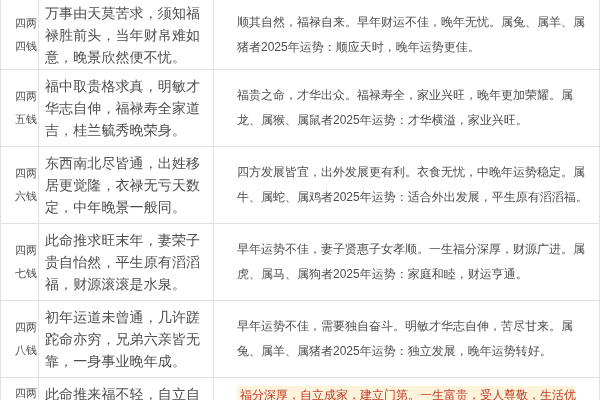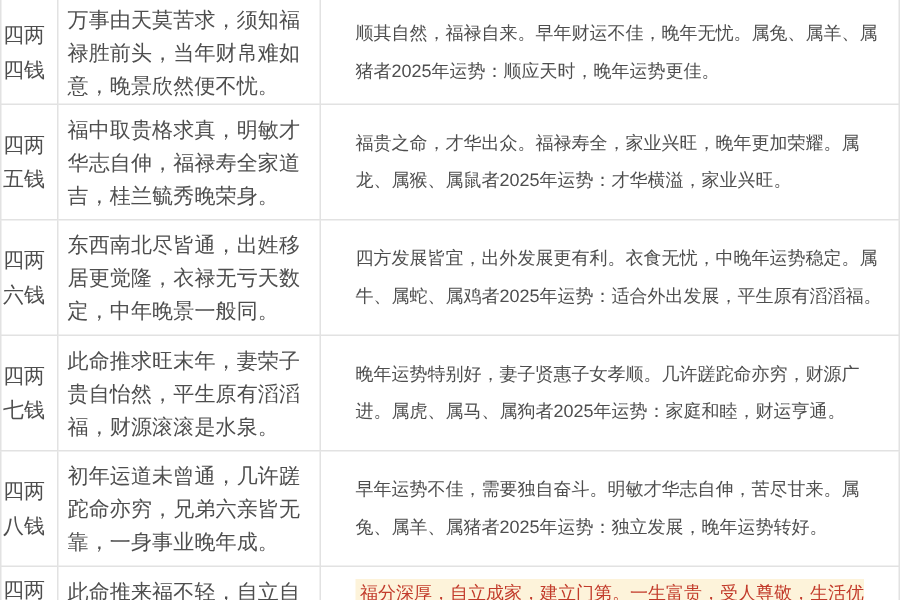--- a/index.html
+++ b/index.html
@@ -17,21 +17,21 @@
     vertical-align:middle;
     color:#4e4e4e;
     overflow:hidden;
   }
   
   tr:first-child td{border-top:none;}
   tr.r1 td{height:67px;}
   tr.r2 td,tr.r3 td,tr.r4 td,tr.r5 td{height:74px;}
   tr.r6 td{height:75px;vertical-align:top;padding-top:4px;}
   td.weight{
-    text-align:left;font-size:14px;
+    text-align:right;font-size:11px;
   }
   td.weight span{display:block;line-height:23px;}
   td.poem{
     font-size:14px;line-height:22px;
     padding-left:6px;padding-right:7px;
     letter-spacing:0.1px;
   }
   td.interp{
     font-size:12px;line-height:25px;
     padding-left:23px;padding-right:5px;
@@ -89,21 +89,21 @@
     </tr>
     <tr class="r4">
       <td class="weight">
         <span>四两</span>
         <span>七钱</span>
       </td>
       <td class="poem">
         <span>此命推求旺末年，妻荣子贵自怡然，平生原有滔滔福，财源滚滚是水泉。</span>
       </td>
       <td class="interp">
-        <span>晚年运势特别好，妻子贤惠子女孝顺。几许蹉跎命亦穷，财源广进。属虎、属马、属狗者2025年运势：家庭和睦，财运亨通。</span>
+        <span>早年运势不佳，妻子贤惠子女孝顺。一生福分深厚，财源广进。属虎、属马、属狗者2025年运势：家庭和睦，财运亨通。</span>
       </td>
     </tr>
     <tr class="r5">
       <td class="weight">
         <span>四两</span>
         <span>八钱</span>
       </td>
       <td class="poem">
         <span>初年运道未曾通，几许蹉跎命亦穷，兄弟六亲皆无靠，一身事业晚年成。</span>
       </td>

